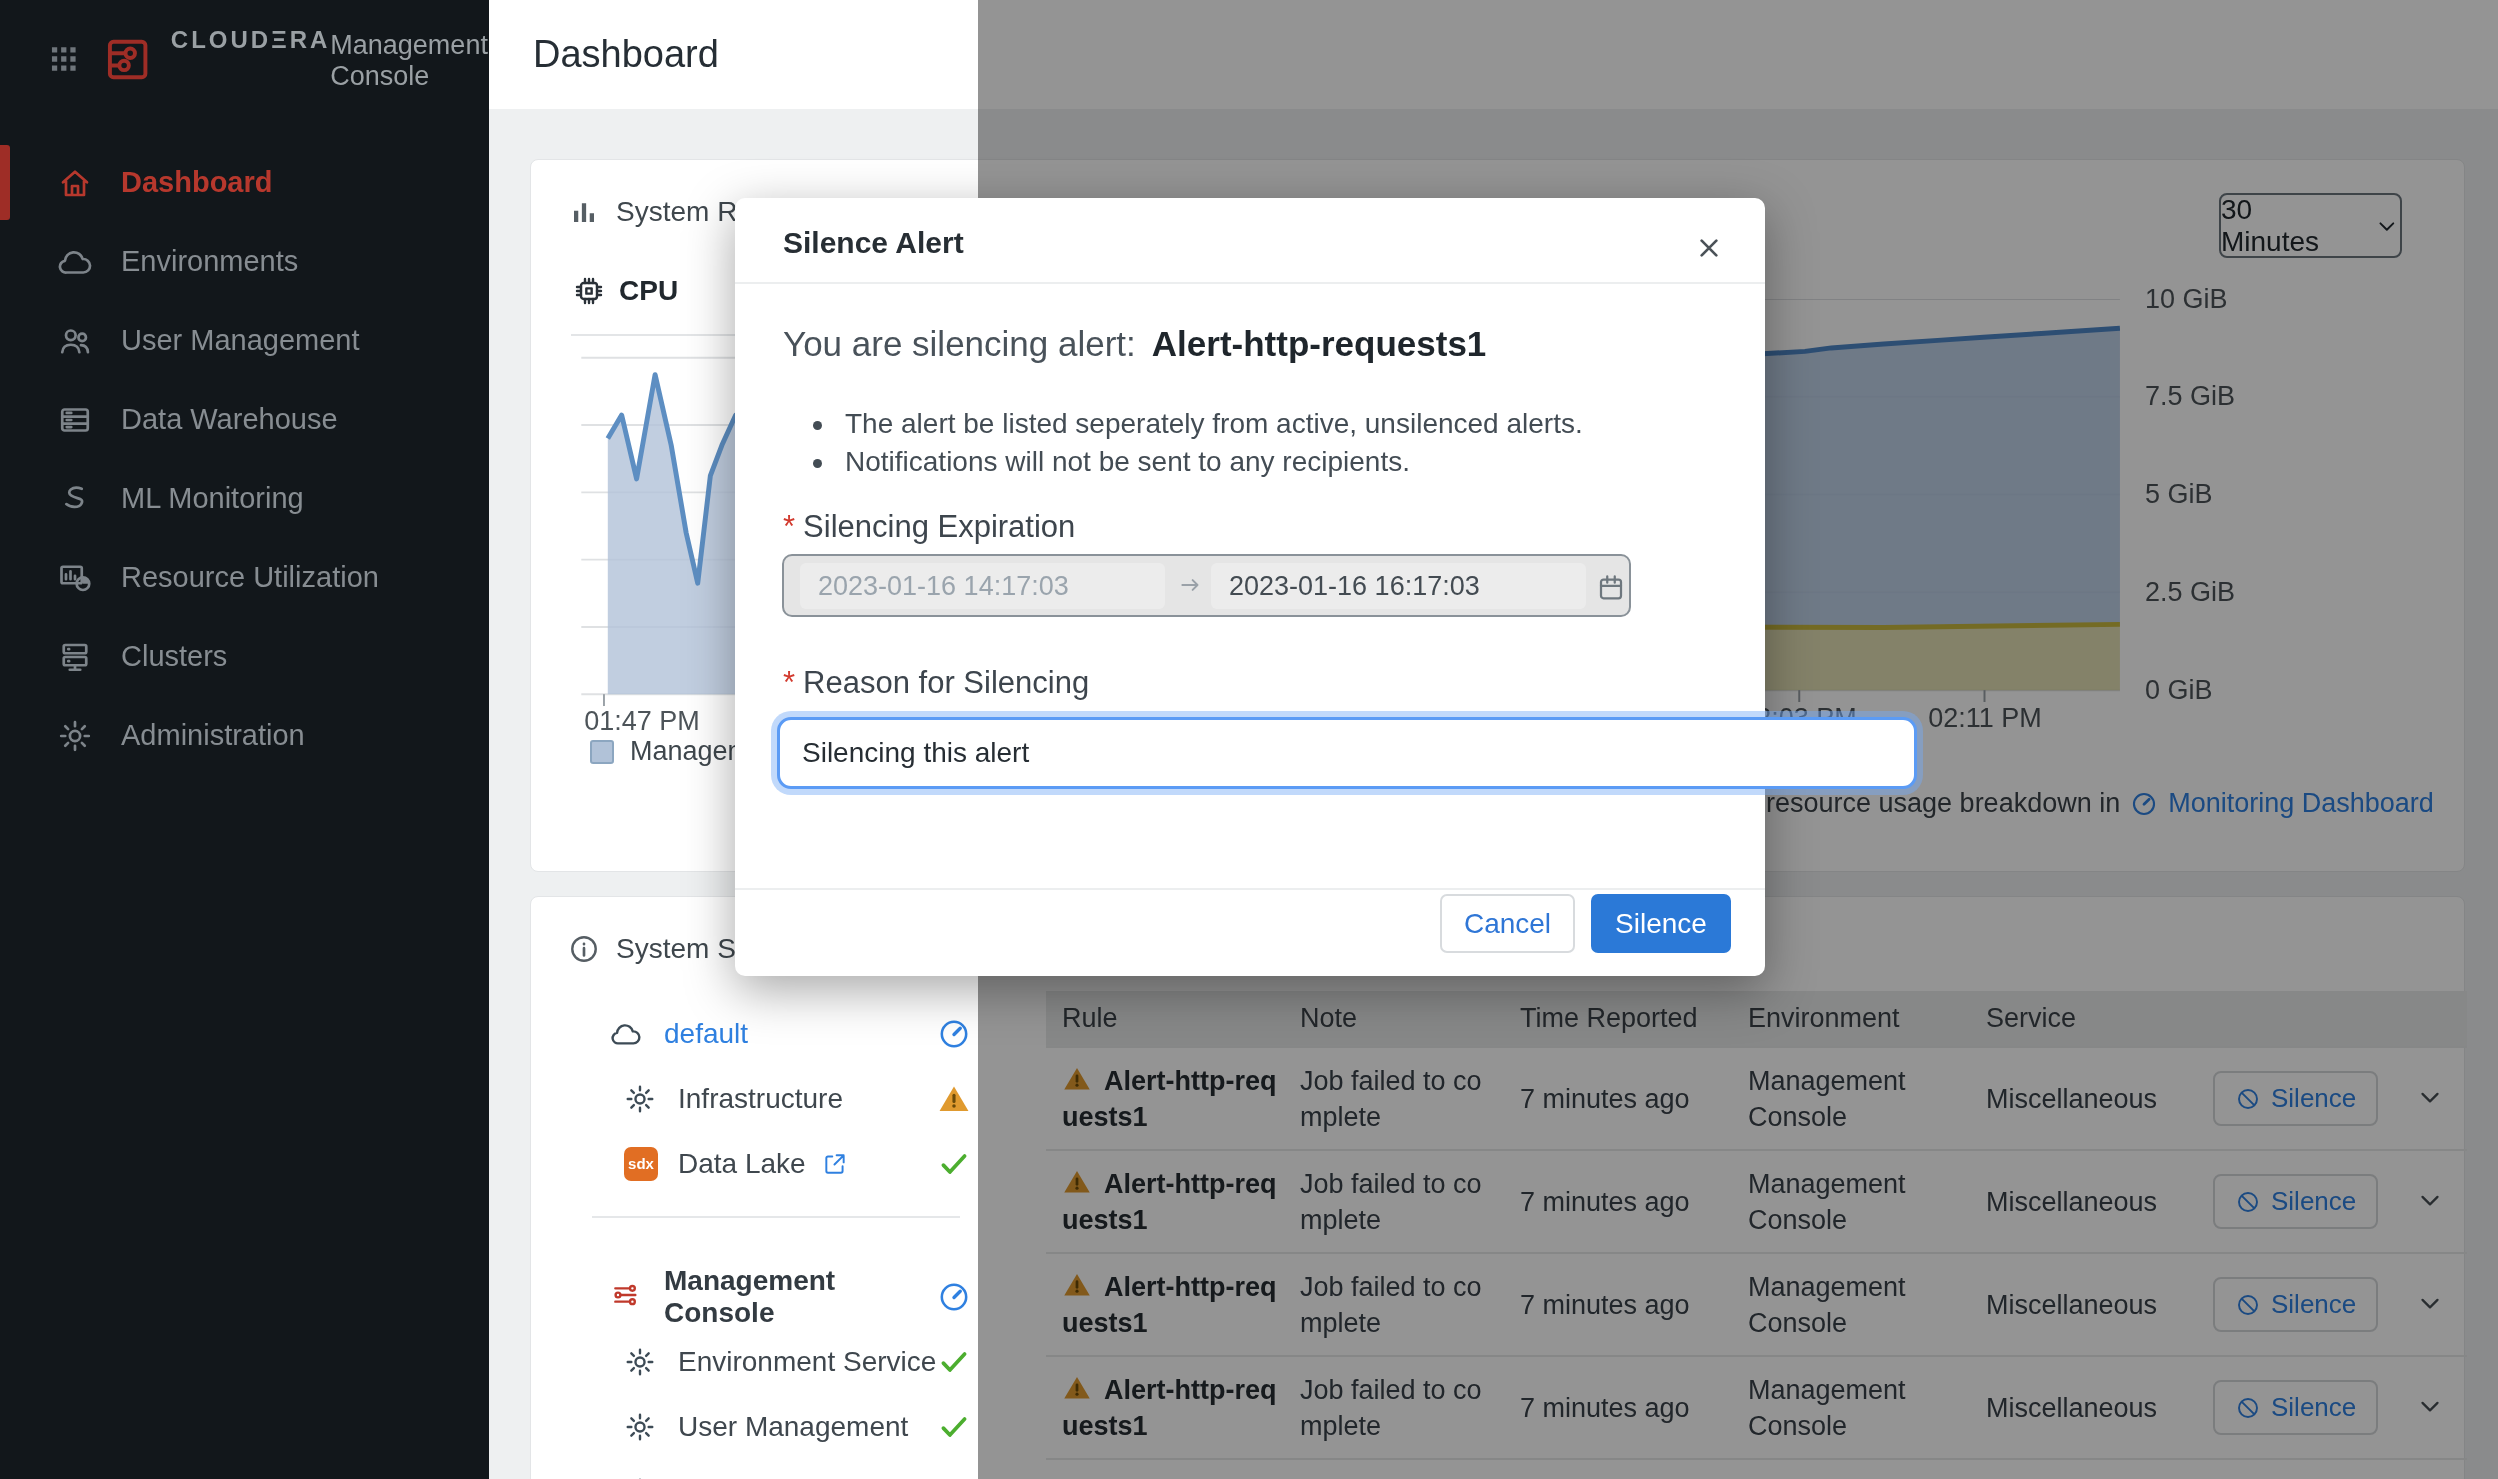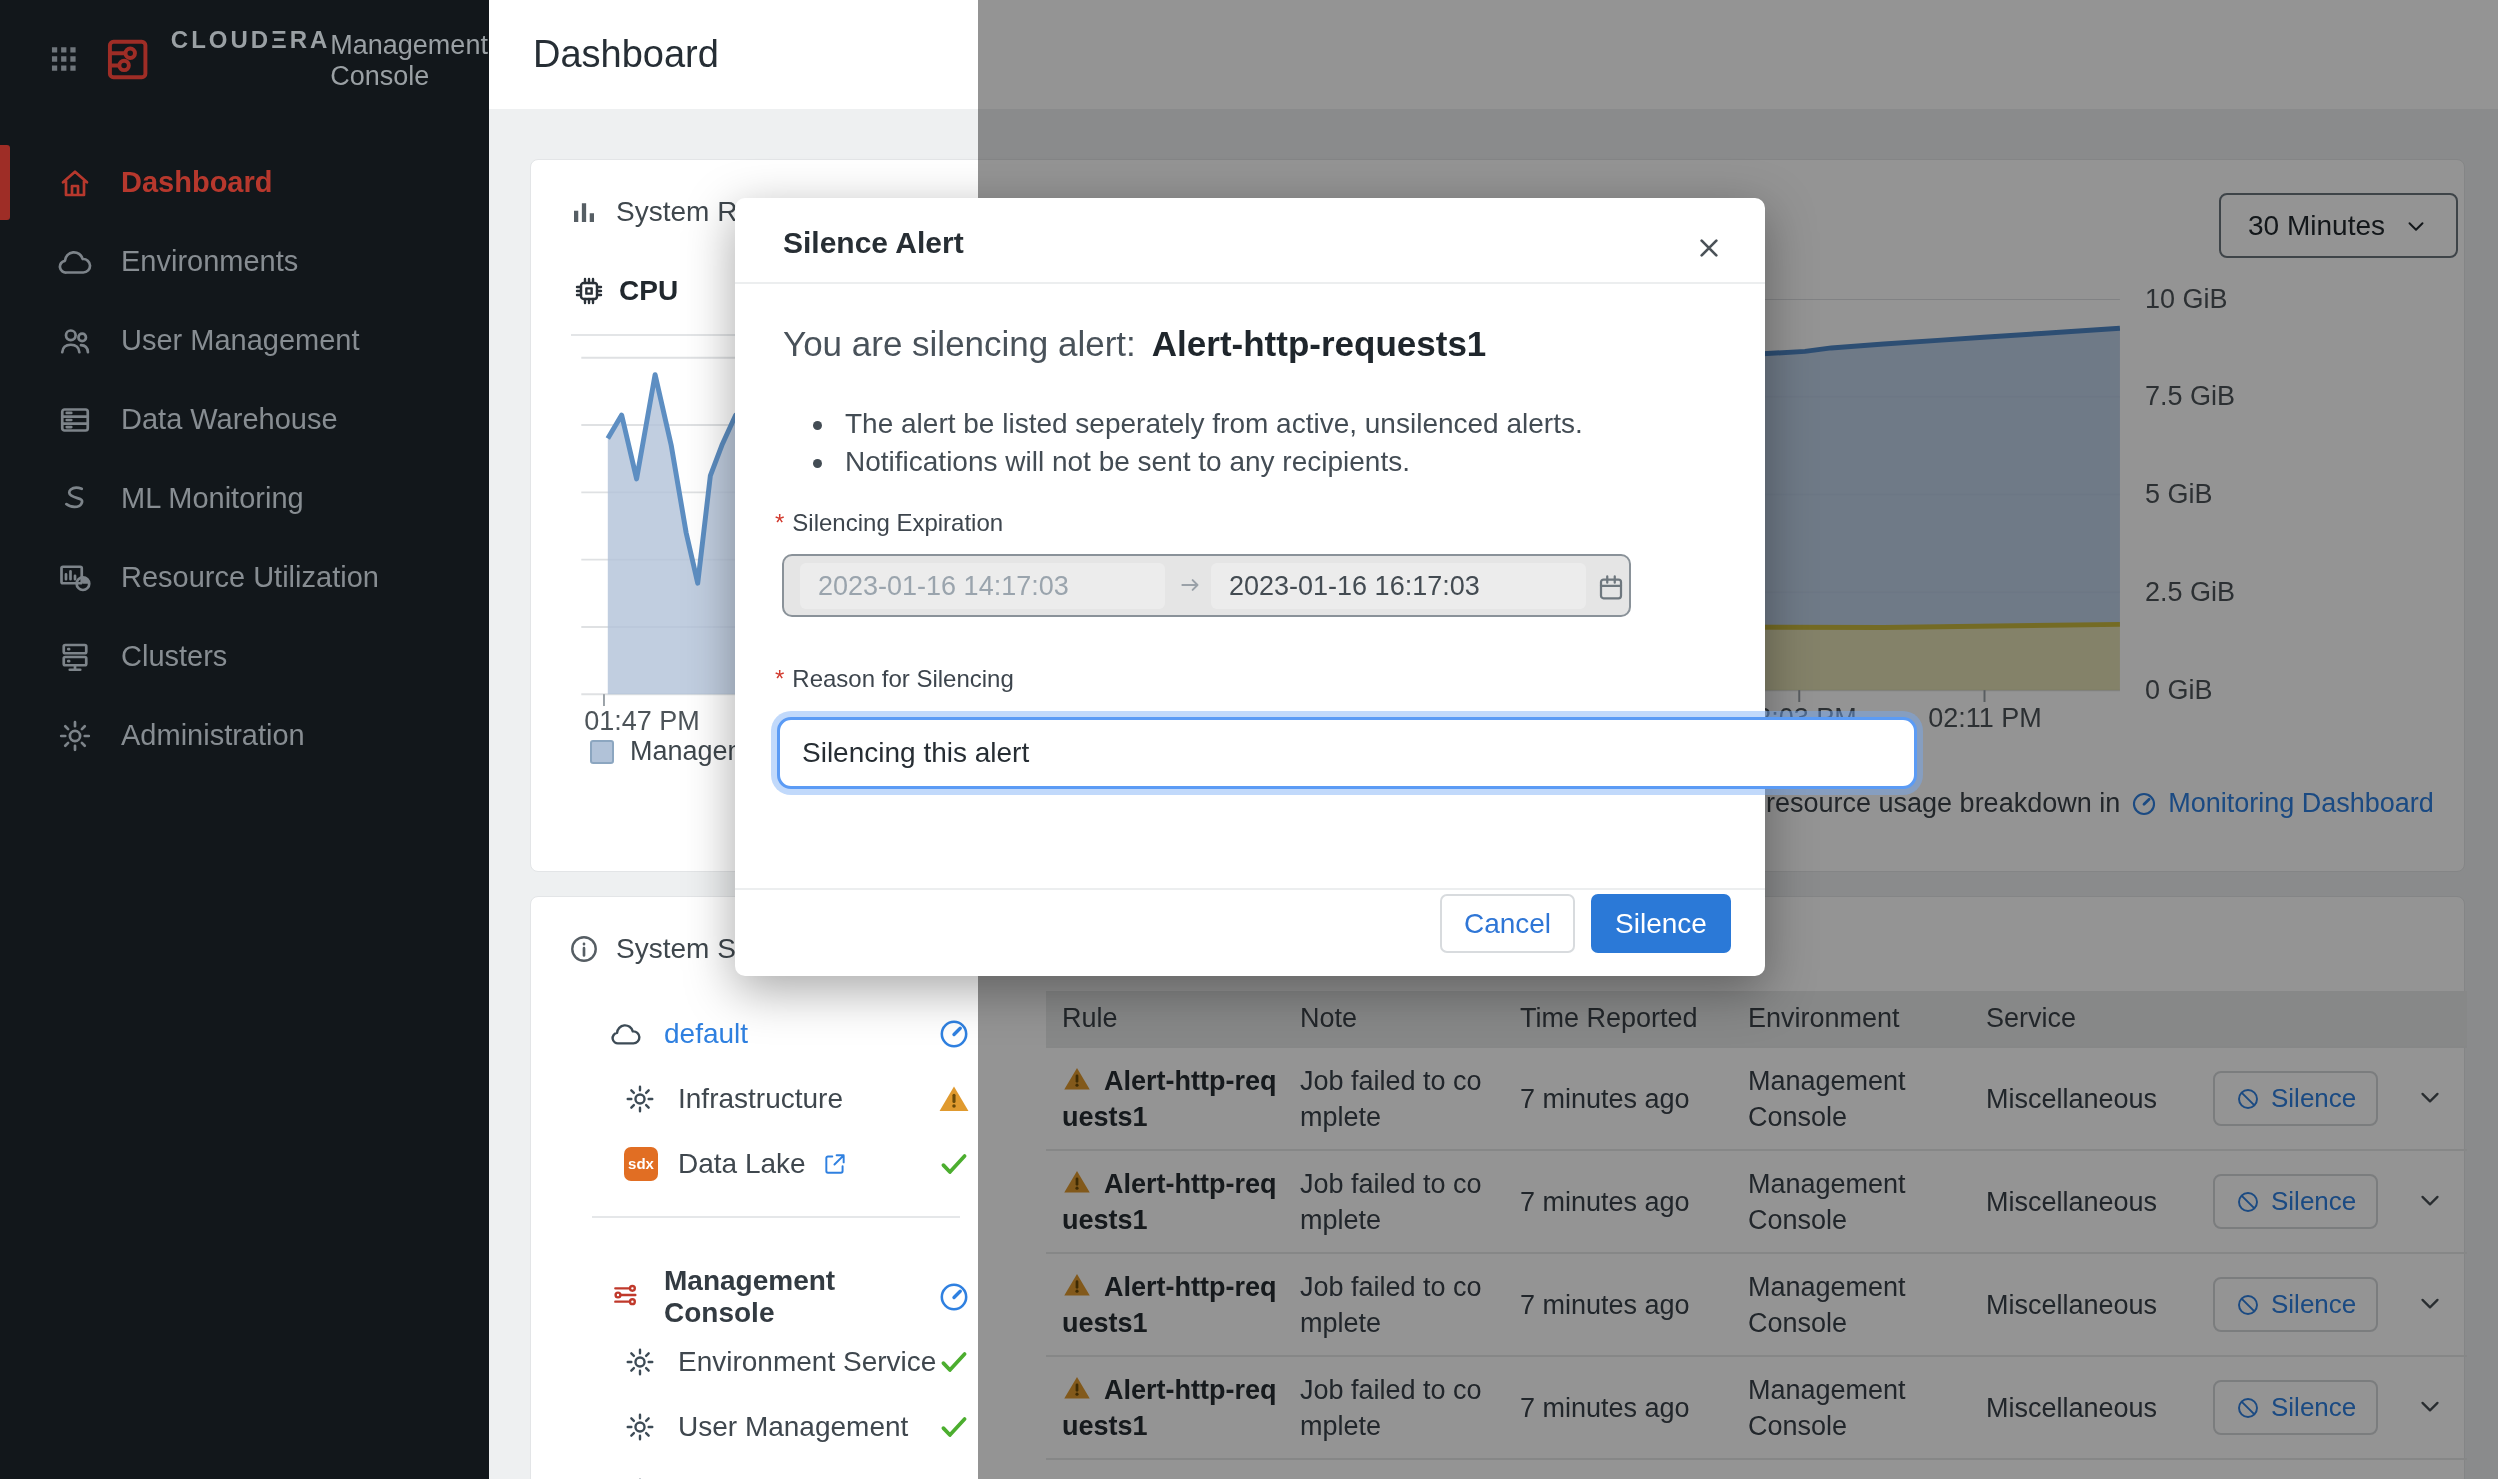--- a/index.html
+++ b/index.html
@@ -49,21 +49,21 @@
   .cpu-legend .swatch{background:#b1c2d8;border:2px solid #8ca6c0;}
   .mem-svg{position:absolute;left:1064px;top:139px;}
   .mem-ylabel{position:absolute;font-size:27px;color:#4d5459;transform:translateY(-50%);white-space:nowrap;}
   .mem-xlabel{position:absolute;top:543px;font-size:27px;color:#4d5459;transform:translateX(-50%);white-space:nowrap;}
   .mem-legend{left:1211px;top:586px;}
   .mem-legend .swatch{background:#b5cae5;border:2px solid #7f9cc4;}
   .usage-note{position:absolute;left:1235px;top:628px;display:flex;align-items:center;gap:10px;
     font-size:27px;color:#3c4349;white-space:nowrap;}
   .usage-note .ic{width:28px;height:28px;color:#2f80e0;}
   .usage-link{color:#2f80e0;cursor:pointer;}
-  .range-select{position:absolute;left:1688px;top:33px;width:239px;height:65px;
+  .range-select{position:absolute;left:1688px;top:33px;width:183px;height:65px;
     border:2px solid #6b757d;border-radius:8px;background:#fff;display:flex;align-items:center;
     justify-content:center;gap:18px;font-size:28px;color:#21282e;cursor:pointer;}
   .range-select .ic{width:26px;height:26px;color:#21282e;}
 
   
   .status-list{position:absolute;left:59px;top:104px;width:381px;}
   .status-row{display:flex;align-items:center;height:65px;font-size:28px;color:#3f474e;}
   .status-row.lvl0{padding-left:20px;font-weight:600;color:#333b42;}
   .status-row.lvl1{padding-left:34px;}
   .status-row .s-ic{width:32px;height:32px;margin-right:22px;flex:0 0 auto;color:#3d4b56;}
@@ -98,21 +98,21 @@
   .dim-overlay{position:absolute;left:489px;top:0;right:0;bottom:0;background:rgba(0,0,0,0.42);z-index:50;}
   .modal{position:absolute;left:735px;top:198px;width:1030px;height:778px;background:#fff;
     border-radius:10px;box-shadow:0 14px 50px rgba(0,0,0,.35);z-index:100;}
   .m-title{position:absolute;left:48px;top:28px;font-size:30px;font-weight:bold;color:#272e34;}
   .m-close{position:absolute;right:40px;top:34px;width:32px;height:32px;color:#4b5258;cursor:pointer;}
   .m-divider{position:absolute;left:0;right:0;top:84px;border-top:2px solid #eceeef;}
   .m-intro{position:absolute;left:48px;top:126px;display:flex;gap:16px;font-size:35px;color:#49525a;}
   .m-intro b{color:#1f262c;}
   .m-bullet{position:absolute;left:82px;font-size:28px;color:#434c54;margin-left:28px;}
   .m-bullet::before{content:"";position:absolute;left:-32px;top:13px;width:9px;height:9px;border-radius:50%;background:#434c54;}
-  .m-label{position:absolute;left:40px;font-size:24px;color:#3d454d;}
+  .m-label{position:absolute;left:48px;font-size:31px;color:#3d454d;}
   .m-label .req{color:#d23a2e;margin-right:8px;}
   .m-rangebox{position:absolute;left:47px;top:356px;width:849px;height:63px;border:2px solid #8a9299;border-radius:10px;background:#e5e5e5;}
   .pill{position:absolute;top:7px;height:46px;background:#ececec;border-radius:6px;font-size:27px;
     line-height:46px;padding-left:18px;white-space:nowrap;}
   .pill.start{left:16px;width:365px;color:#9aa4ad;}
   .pill.end{left:427px;width:375px;color:#434b52;}
   .range-arrow{position:absolute;left:394px;top:16px;width:26px;height:26px;color:#9aa1a8;}
   .cal-ic{position:absolute;left:812px;top:16px;width:30px;height:30px;color:#6e777e;cursor:pointer;}
   .m-input{position:absolute;left:42px;top:519px;width:1140px;height:72px;border:3px solid #5b9bf5;
     border-radius:14px;box-shadow:0 0 0 6px rgba(118,171,247,.45);font-size:28px;color:#262d33;

